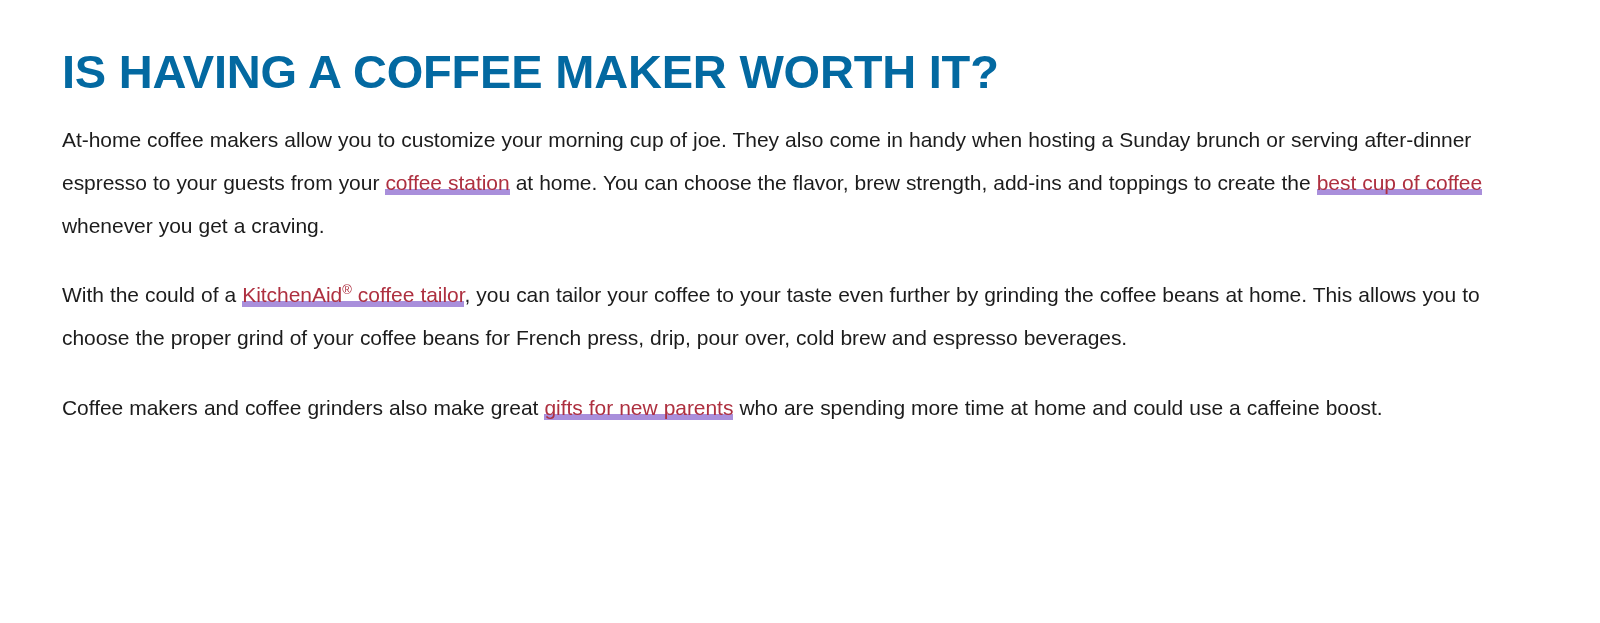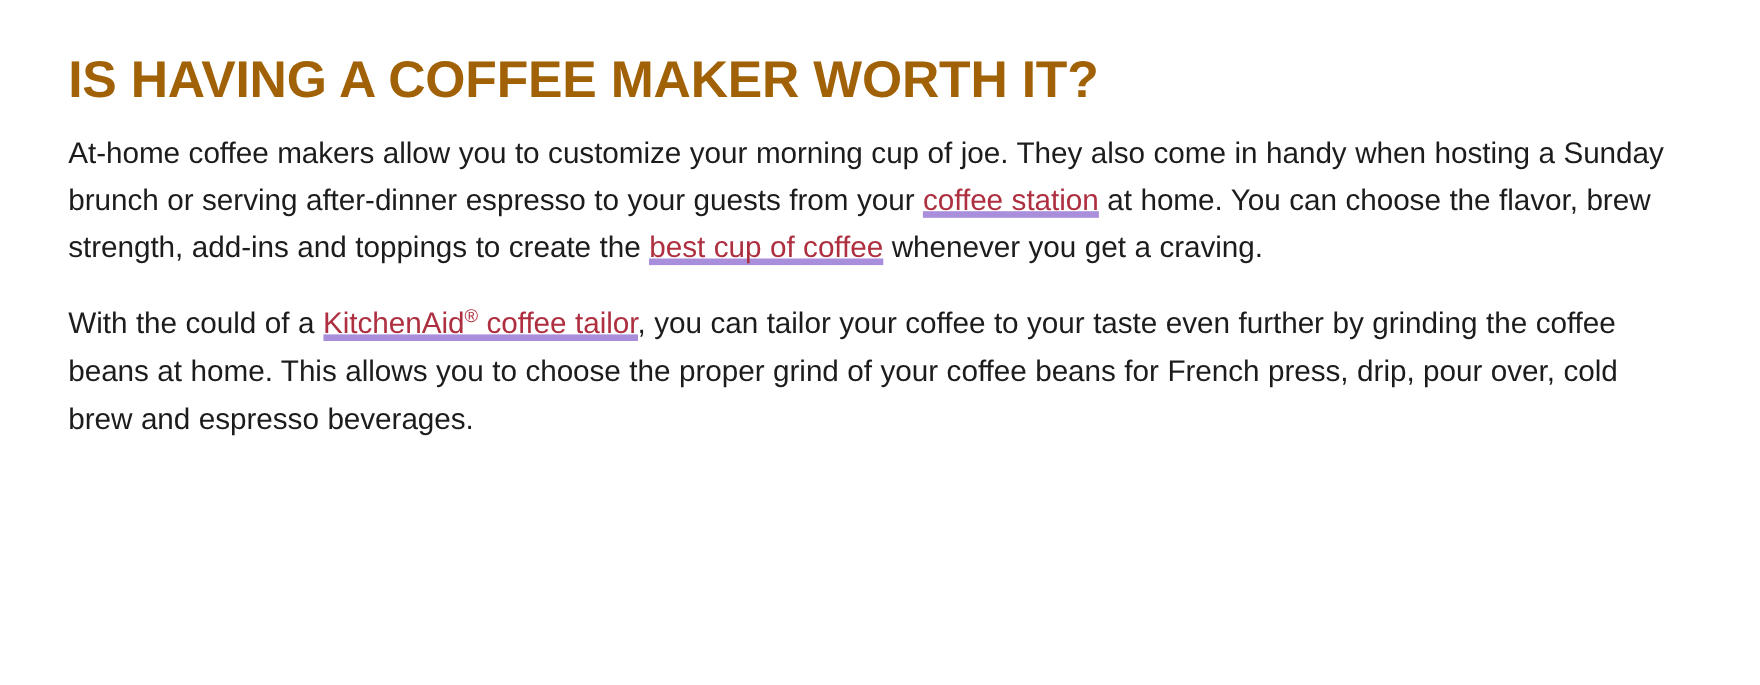--- a/index.html
+++ b/index.html
@@ -17,27 +17,27 @@
   .article {
     padding: 46px 62px 0 62px;
     box-sizing: border-box;
     width: 1600px;
   }
   .page-title {
     font-family: "Liberation Sans", "DejaVu Sans", sans-serif;
     font-size: 47px;
     font-weight: bold;
     letter-spacing: -0.2px;
-    color: #a16207;
+    color: #0369a1;
     line-height: 1.12;
     margin: 0 0 19px 0;
     white-space: nowrap;
   }
   .para {
-    font-size: 27px;
+    font-size: 21px;
     line-height: 43.2px;
     color: #1c1c1c;
     margin: 0 0 26px 0;
     max-width: 1460px;
     letter-spacing: -0.05px;
     word-spacing: 0.3px;
   }
   .para:last-child {
     margin-bottom: 0;
   }
@@ -62,14 +62,15 @@
 <body>
 
 <div class="article">
 
   <h1 class="page-title">IS HAVING A COFFEE MAKER WORTH IT?</h1>
 
   <p class="para"><span>At-home coffee makers allow you to customize your morning cup of joe. They also come in handy when hosting a Sunday brunch or serving after-dinner espresso to your guests from your </span><a class="inline-link" href="#">coffee station</a><span> at home. You can choose the flavor, brew strength, add-ins and toppings to create the </span><a class="inline-link" href="#">best cup of coffee</a><span> whenever you get a craving.</span></p>
 
   <p class="para"><span>With the could of a </span><a class="inline-link" href="#"><span>KitchenAid</span><sup>®</sup><span> coffee tailor</span></a><span>, you can tailor your coffee to your taste even further by grinding the coffee beans at home. This allows you to choose the proper grind of your coffee beans for French press, drip, pour over, cold brew and espresso beverages.</span></p>
 
+  <p class="para"><span>Coffee makers and coffee grinders also make great </span><a class="inline-link" href="#">gifts for new parents</a><span> who are spending more time at home and could use a caffeine boost.</span></p>
 
 </div>
 
 </body></html>

